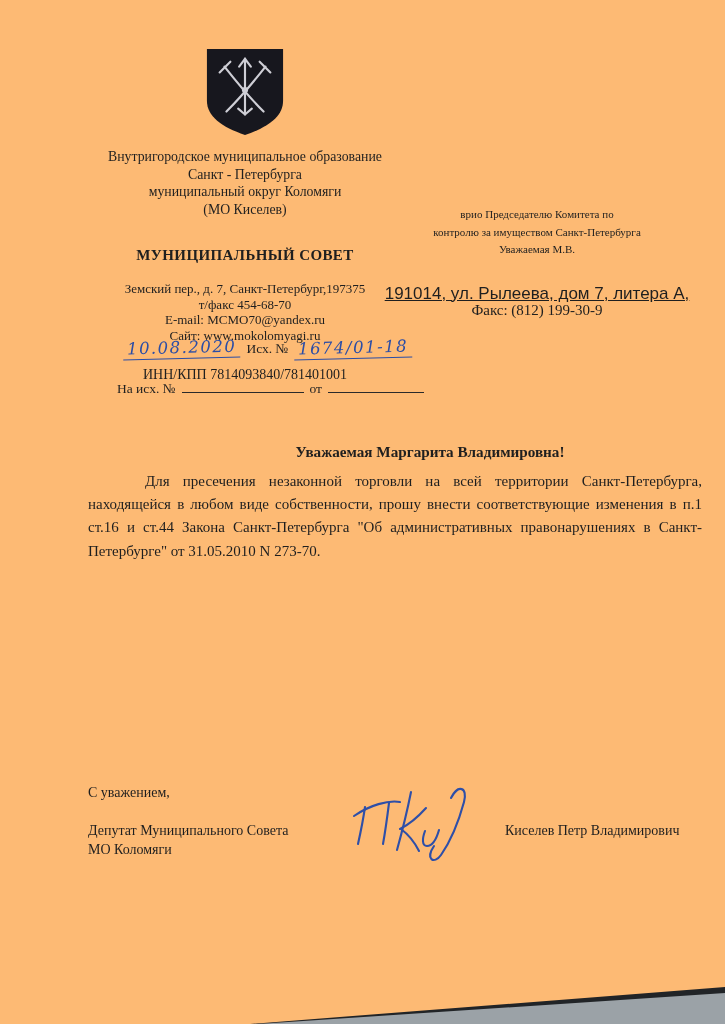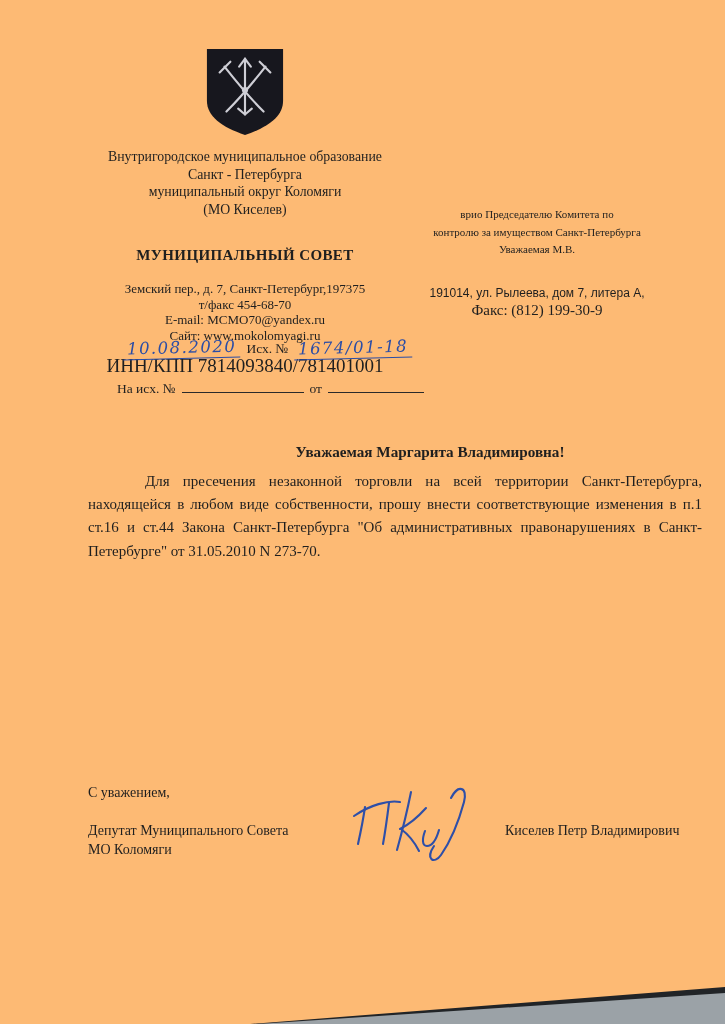--- a/index.html
+++ b/index.html
@@ -8,37 +8,37 @@
     background:#fdba74;overflow:hidden;
     font-family:"Liberation Serif", serif;color:#1f1f1f;
   }
   
   .hdr-left{position:absolute;left:85px;top:46px;width:320px;text-align:center;}
   .crest{display:block;margin:0 auto 10px auto;}
   .org-line{font-size:13.8px;line-height:17.5px;}
   .council{margin-top:29px;font-weight:bold;font-size:15px;letter-spacing:.4px;}
   .addr-block{margin-top:17px;}
   .addr-line{font-size:13px;line-height:15.6px;}
-  .inn-line{margin-top:12px;font-size:19px;font-family:Liberation Serif, serif;}
+  .inn-line{margin-top:24px;font-size:14px;font-family:Liberation Serif, serif;}
   .out-row{position:absolute;left:123px;top:338px;font-size:13.5px;white-space:nowrap;}
   .hand{
     font-family:"DejaVu Serif", serif;font-style:italic;color:#2b4da6;
     font-size:16.5px;letter-spacing:1.5px;display:inline-block;
     border-bottom:1.6px solid #2b4da6;padding:0 4px 1px 4px;transform:rotate(-1.5deg);
   }
   .out-label{margin:0 6px;}
   .ref-row{position:absolute;left:117px;top:379px;font-size:13.5px;}
   .blank{display:inline-block;border-bottom:1.2px solid #2a2a2a;height:13px;vertical-align:baseline;}
   .blank-num{width:122px;margin:0 6px;}
   .blank-date{width:96px;margin-left:6px;}
   
   .hdr-right{position:absolute;left:374px;top:206px;width:326px;text-align:center;}
   .rcp-line{font-size:11px;line-height:17.5px;}
   .rcp-addr{margin-top:27px;}
-  .rcp-addr-sans{font-family:"Liberation Sans", sans-serif;font-size:12px;line-height:15.5px;}
+  .rcp-addr-sans{font-family:"Liberation Sans", sans-serif;font-size:17px;line-height:15.5px;text-decoration:underline;}
   .rcp-phone{font-size:15px;line-height:18px;}
   
   .salutation{position:absolute;left:150px;top:443px;width:560px;text-align:center;font-weight:bold;font-size:15.2px;}
   .body-text{position:absolute;left:88px;top:470px;width:614px;}
   .body-text p{
     margin:0 0 13px 0;font-size:15px;line-height:23.2px;
     text-align:justify;text-indent:57px;
   }
   
   .closing{position:absolute;left:88px;top:785px;font-size:14px;}

